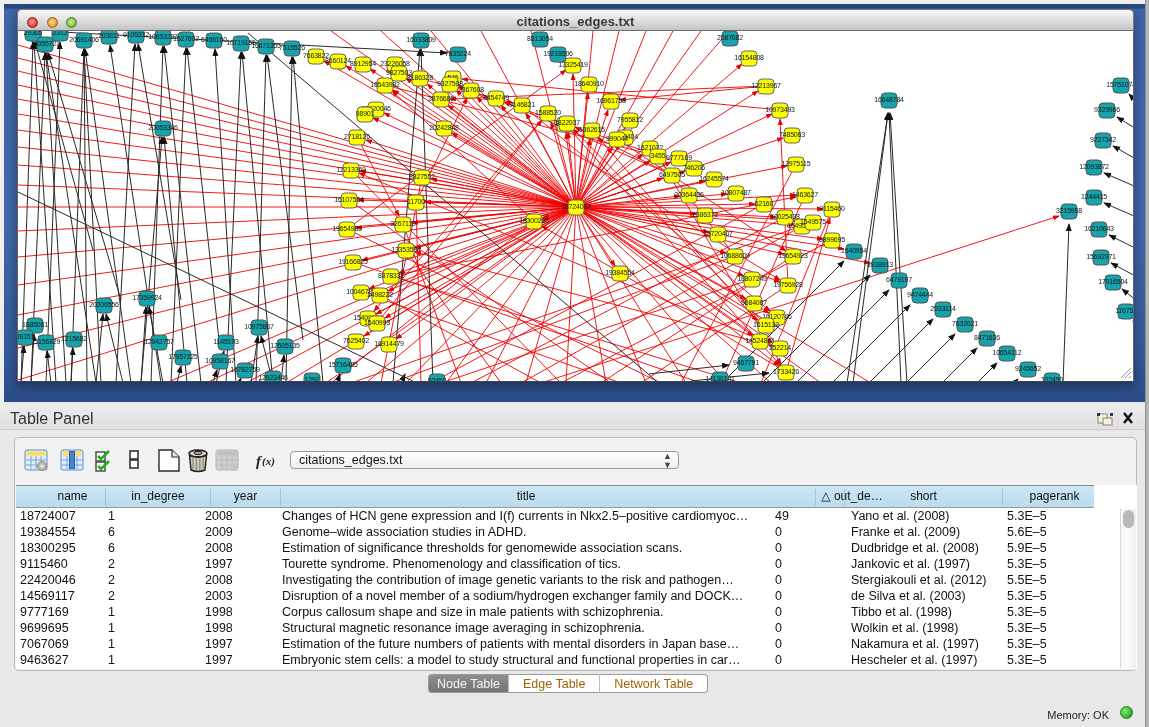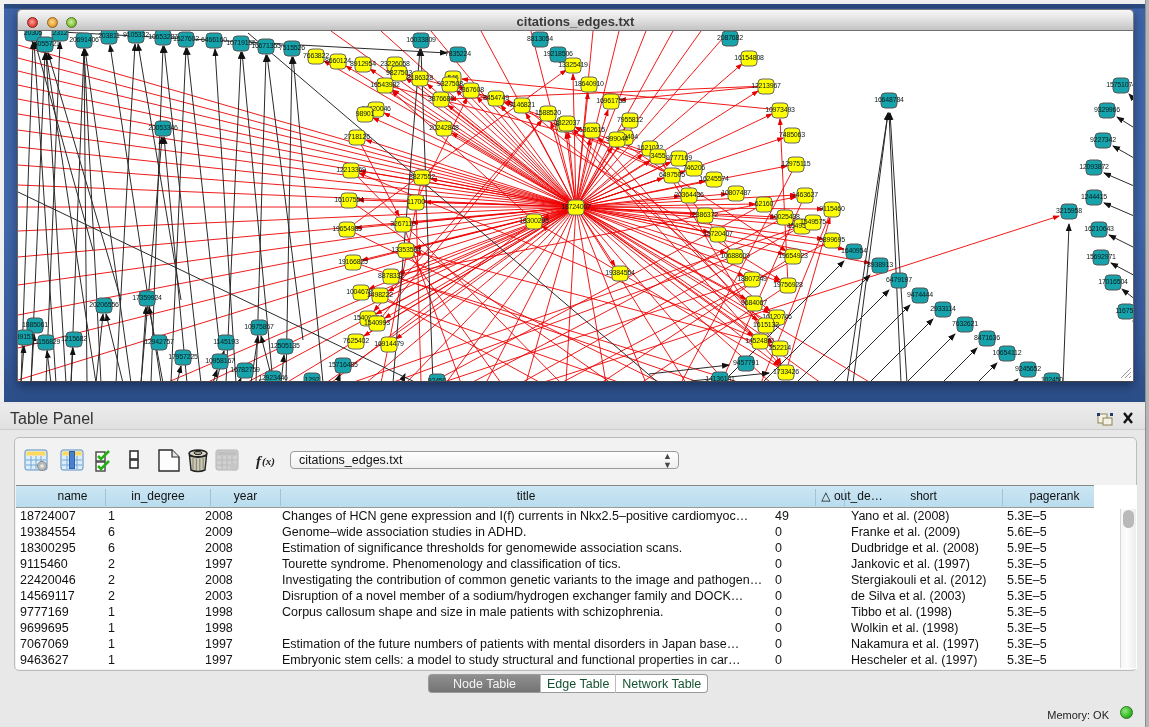--- a/index.html
+++ b/index.html
@@ -22,22 +22,22 @@
 #thead {position:absolute;left:0;top:0;width:1078px;height:23px;background:linear-gradient(#cce6f4,#b9dcee);border-top:1px solid #888;border-bottom:1px solid #999;font-size:12px;color:#111;}
 #thead div {position:absolute;top:3px;text-align:center;border-left:1px solid #9fc4d8;height:17px}
 #rows {position:absolute;left:0;top:24px;width:1105px;font-size:12.5px;color:#111}
 .tr {position:relative;height:16px;white-space:nowrap}
 .tr div {position:absolute;overflow:hidden}
 .c0 {left:4px;width:84px} .c1 {left:92px;width:100px} .c2 {left:189px;width:70px}
 .c3 {left:266px;width:490px} .c4 {left:759px;width:68px} .c5 {left:835px;width:150px} .c6 {left:991px;width:100px}
 #vsb {position:absolute;right:1px;top:24px;width:16px;height:159px;background:linear-gradient(90deg,#f6f6f6,#fcfcfc 40%,#ededed);border-left:1px solid #d8d8d8}
 #vsb .th {position:absolute;left:2px;top:1px;width:11px;height:18px;border-radius:6px;background:#b9b9b9}
 #tabs {position:absolute;left:428px;top:272px;height:19px;font-size:12.5px;}
-.tab {float:left;height:19px;line-height:18px;padding:0 6px;background:#fff;border-top:1px solid #9a9a9a;border-bottom:1px solid #9a9a9a;color:#14532d}
-#tabA {border-radius:4px 0 0 4px;border-left:1px solid #9a9a9a;background:linear-gradient(#8f8f8f,#747474);color:#f5f5f5;padding:0 24px}
+.tab {float:left;height:19px;line-height:18px;padding:0 14px;background:#fff;border-top:1px solid #9a9a9a;border-bottom:1px solid #9a9a9a;color:#a16207}
+#tabA {border-radius:4px 0 0 4px;border-left:1px solid #9a9a9a;background:linear-gradient(#8f8f8f,#747474);color:#f5f5f5;padding:0 8px}
 #tabB {border-left:1px solid #bbb}
 #tabC {border-left:1px solid #bbb;border-right:1px solid #9a9a9a;border-radius:0 4px 4px 0}
 #status {position:absolute;right:36px;top:307px;font-size:11px;color:#222}
 #gdot {position:absolute;right:12px;top:304px;width:13px;height:13px;border-radius:50%;background:radial-gradient(circle at 4px 4px,#8ee97e,#2eb620 65%,#157c0c);border:1px solid #2d7425}
 #redge {position:absolute;right:0;top:0;width:4px;height:727px;background:#b5b5b5;border-left:1px solid #8e8e8e}
 </style></head>
 <body>
 <div id="desk"></div>
 <div id="win">
   <div id="tbar">
@@ -706,21 +706,21 @@
             <div class="c2">1997</div>
             <div class="c3">Tourette syndrome. Phenomenology and classification of tics.</div>
             <div class="c4">0</div>
             <div class="c5">Jankovic et al. (1997)</div>
             <div class="c6">5.3E–5</div>
           </div>
 <div class="tr">
             <div class="c0">22420046</div>
             <div class="c1">2</div>
             <div class="c2">2008</div>
-            <div class="c3">Investigating the contribution of common genetic variants to the image and pathogen…</div>
+            <div class="c3">Investigating the contribution of image genetic variants to the risk and pathogen…</div>
             <div class="c4">0</div>
             <div class="c5">Stergiakouli et al. (2012)</div>
             <div class="c6">5.5E–5</div>
           </div>
 <div class="tr">
             <div class="c0">14569117</div>
             <div class="c1">2</div>
             <div class="c2">2003</div>
             <div class="c3">Disruption of a novel member of a sodium/hydrogen exchanger family and DOCK…</div>
             <div class="c4">0</div>
@@ -733,20 +733,21 @@
             <div class="c2">1998</div>
             <div class="c3">Corpus callosum shape and size in male patients with schizophrenia.</div>
             <div class="c4">0</div>
             <div class="c5">Tibbo et al. (1998)</div>
             <div class="c6">5.3E–5</div>
           </div>
 <div class="tr">
             <div class="c0">9699695</div>
             <div class="c1">1</div>
             <div class="c2">1998</div>
+            <div class="c3">Structural magnetic resonance image averaging in schizophrenia.</div>
             <div class="c4">0</div>
             <div class="c5">Wolkin et al. (1998)</div>
             <div class="c6">5.3E–5</div>
           </div>
 <div class="tr">
             <div class="c0">7067069</div>
             <div class="c1">1</div>
             <div class="c2">1997</div>
             <div class="c3">Estimation of the future numbers of patients with mental disorders in Japan base…</div>
             <div class="c4">0</div>

